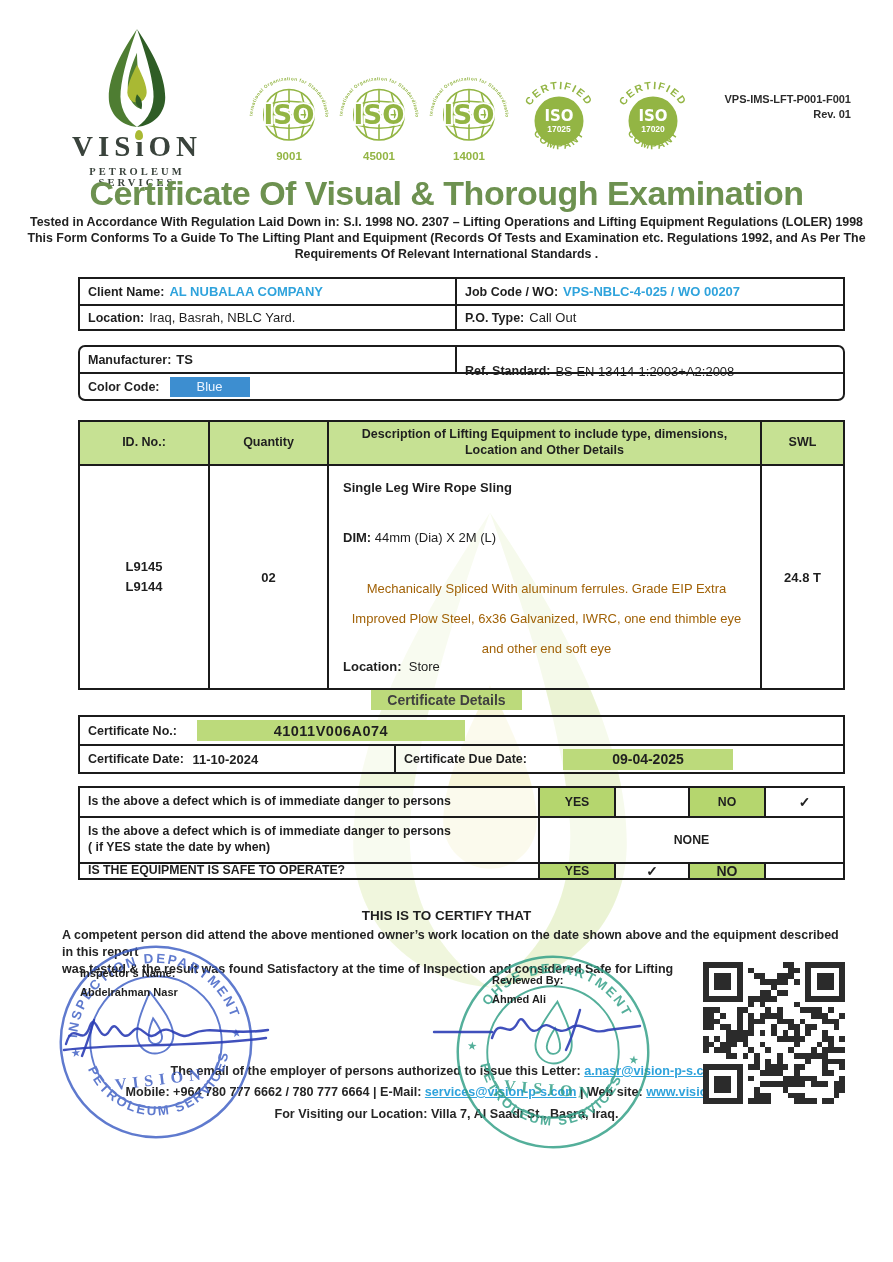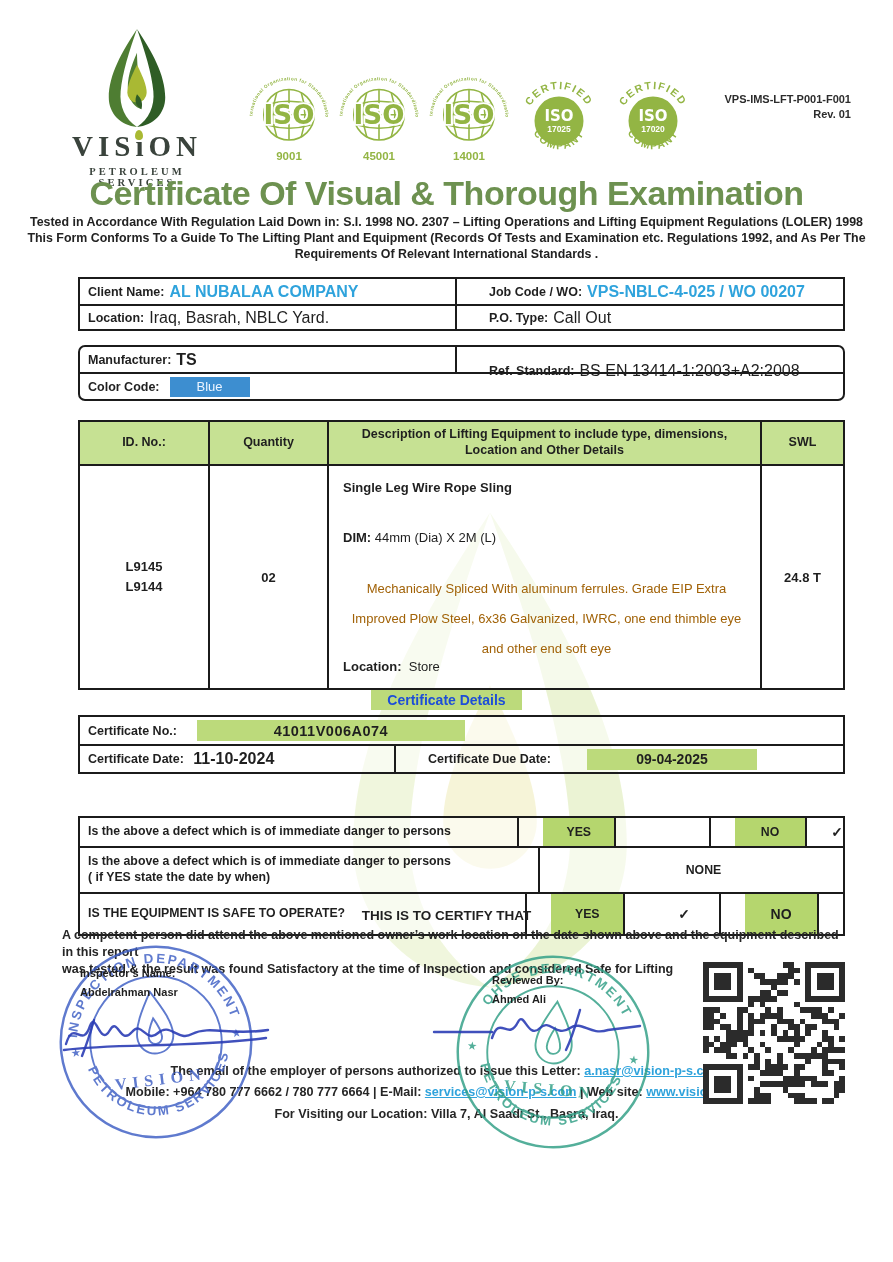--- a/index.html
+++ b/index.html
@@ -44,26 +44,26 @@
               font-size:11px; font-weight:bold; color:#2c2c2c; line-height:1.35; }
 
   
   .title { position:absolute; top:174px; left:0; right:0; text-align:center;
            color:var(--accent-green); font-size:34px; font-weight:bold; letter-spacing:-0.5px; }
   .intro { position:absolute; top:214px; left:0; right:0; text-align:center;
            font-size:12.4px; font-weight:bold; line-height:16px; color:#222; }
 
   
   .tbl { position:absolute; left:78px; width:767px; border:2px solid #1b1b1b; box-sizing:border-box; background:rgba(255,255,255,.55); }
-  .trow { display:flex; align-items:center; box-sizing:border-box;gap:24px; }
+  .trow { display:flex; align-items:center; box-sizing:border-box; }
   .trow + .trow { border-top:2px solid #1b1b1b; }
   .tcell { padding:0 8px; box-sizing:border-box; height:100%; display:flex; align-items:center; }
   .b-r { border-right:2px solid #1b1b1b; }
   .lab { font-weight:bold; font-size:12.5px; white-space:pre; }
-  .val { font-size:16px; margin-left:5px; white-space:pre; }
+  .val { font-size:13px; margin-left:5px; white-space:pre; }
   .val-blue { color:var(--value-blue); font-weight:bold; }
   .val-bold { font-weight:bold; }
 
   .tbl-client { top:277px; }
   .tbl-client .trow { height:25px; }
   .tbl-client .c-left { width:377px; }
   .tbl-client .c-right { flex:1; }
 
   .tbl-manu { top:345px;border-radius:7px; }
   .tbl-manu .trow1 { height:25px; }
@@ -89,35 +89,35 @@
   .id-lines { line-height:1.55; }
   .desc-cell { position:relative; font-size:12.4px; text-align:left; }
   .desc-title { position:absolute; top:14px; left:14px; font-weight:bold; }
   .desc-dim { position:absolute; top:64px; left:14px; font-weight:normal; }
   .desc-body { position:absolute; top:108px; left:14px; right:10px; font-weight:normal; line-height:30px; color:#a16207; }
   .desc-loc { position:absolute; bottom:14px; left:14px; font-weight:normal; }
 
   
   .cert-heading { position:absolute; top:690px; left:0; right:0; text-align:center; }
   .cert-heading span { display:inline-block; background:var(--highlight-bg); padding:2px 16px;
-                       font-weight:bold; font-size:14px; color:#1d4ed8; }
+                       font-weight:bold; font-size:14px; color:#404040; }
   .tbl-cert { top:715px; }
   .tbl-cert .trow1 { height:27px; }
   .tbl-cert .trow2 { height:28px; }
   .hl-box { background:var(--highlight-bg); font-weight:bold; display:flex; align-items:center; justify-content:center; }
   .cert-no-box { margin-left:20px; width:268px; height:21px; font-size:14.5px; letter-spacing:.5px; }
   .due-box { margin-left:36px; width:170px; height:21px; font-size:14px; }
   .tbl-cert .c-left { width:316px; }
   .tbl-cert .c-right { flex:1; }
 
   
-  .tbl-assess { top:816px; font-size:12.3px; }
+  .tbl-assess { top:786px; font-size:12.3px; }
   .tbl-assess .trow1 { height:28px; }
   .tbl-assess .trow2 { height:46px; }
-  .tbl-assess .trow3 { height:42px; }
+  .tbl-assess .trow3 { height:16px; }
   .q-text { width:460px; font-weight:bold; line-height:1.3; }
   .a-cell { width:76px; display:flex; align-items:center; justify-content:center; font-weight:bold; height:100%; box-sizing:border-box; }
   .a-green { background:var(--cell-yes-no-bg); }
   .a-chk { width:74px; }
   .a-last { flex:1; width:auto; }
   .check { font-size:14px; color:#222; }
   .none-cell { flex:1; display:flex; align-items:center; justify-content:center; font-weight:bold; height:100%; }
 
   
   .certify-heading { position:absolute; top:908px; left:0; right:0; text-align:center;

